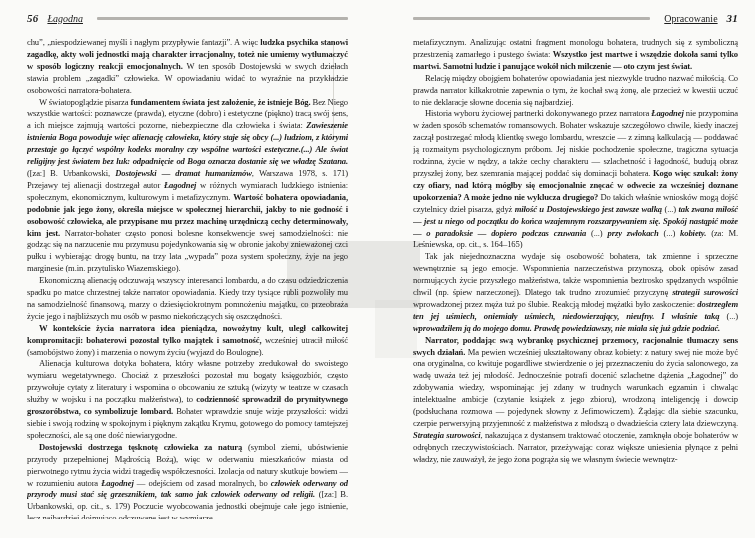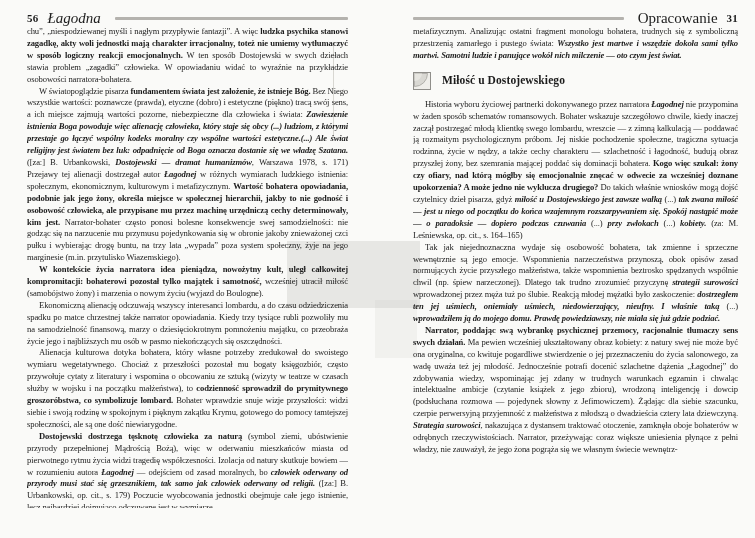--- a/index.html
+++ b/index.html
@@ -12,38 +12,38 @@
   body{
     width:755px;height:538px;position:relative;overflow:hidden;
     background:var(--page-bg);
     font-family:"Liberation Serif", serif;
     color:var(--text);
   }
   .page{position:absolute;top:10px;}
   .page-left{left:27px;width:321px;}
   .page-right{left:413px;width:325px;}
   .pg-header{display:flex;align-items:center;height:16px;}
-  .pg-num{font-weight:bold;font-size:11px;letter-spacing:.2px;}
-  .pg-title{font-style:italic;font-size:15px;}
+  .pg-num{font-weight:bold;font-size:11px;letter-spacing:.2px;font-style:italic;}
+  .pg-title{font-style:italic;font-size:10px;text-decoration:underline;}
   .page-left .pg-title{margin-left:9px;}
   .page-right .pg-title{margin-right:9px;font-style:normal;text-align:right;}
   .hdr-rule{flex:1;height:3px;background:var(--rule);border-radius:1px;}
   .page-left .hdr-rule{margin-left:14px;}
   .page-right .hdr-rule{margin-right:14px;}
   .pg-body{
-    height:482px;overflow:hidden;
+    margin-top:11px;height:482px;overflow:hidden;
     font-size:8.6px;line-height:11.9px;letter-spacing:-0.12px;
     text-align:justify;
   }
   .para{margin:0;}
   .para.indent{text-indent:12px;}
   .r-n{}
   .r-b{font-weight:bold;}
   .r-i{font-style:italic;font-weight:bold;}
-  .r-bi{font-weight:bold;font-style:italic;}
+  .r-bi{font-weight:bold;}
   .section-head{
     display:flex;align-items:center;gap:11px;
     margin:10px 0 9px 0;
   }
   .section-title{font-weight:bold;font-size:11.5px;letter-spacing:.1px;}
   .section-icon{flex:0 0 auto;display:block;}
   .artifact{position:absolute;pointer-events:none;}
   .artifact-1{left:287px;top:241px;width:133px;height:67px;background:var(--artifact);opacity:.38;}
   .artifact-2{left:375px;top:300px;width:42px;height:58px;background:var(--artifact);opacity:.18;}
   .edge-line{position:absolute;left:333px;top:42px;width:1px;height:95px;background:#d8d7d2;}
@@ -57,44 +57,37 @@
 
 <div class="page page-left">
   <div class="pg-header">
     <span class="pg-num">56</span>
     <span class="pg-title">Łagodna</span>
     <span class="hdr-rule"></span>
   </div>
   <div class="pg-body">
       <p class="para"><span class="r-n">chu”, „niespodziewanej myśli i nagłym przypływie fantazji”. A więc </span><span class="r-b">ludzka psychika stanowi zagadkę, akty woli jednostki mają charakter irracjonalny, toteż nie umiemy wytłumaczyć w sposób logiczny reakcji emocjonalnych.</span><span class="r-n"> W ten sposób Dostojewski w swych dziełach stawia problem „zagadki” człowieka. W opowiadaniu widać to wyraźnie na przykładzie osobowości narratora-bohatera.</span></p>
       <p class="para indent"><span class="r-n">W światopoglądzie pisarza </span><span class="r-b">fundamentem świata jest założenie, że istnieje Bóg.</span><span class="r-n"> Bez Niego wszystkie wartości: poznawcze (prawda), etyczne (dobro) i estetyczne (piękno) tracą swój sens, a ich miejsce zajmują wartości pozorne, niebezpieczne dla człowieka i świata: </span><span class="r-i">Zawieszenie istnienia Boga powoduje więc alienację człowieka, który staje się obcy (...) ludziom, z którymi przestaje go łączyć wspólny kodeks moralny czy wspólne wartości estetyczne.(...) Ale świat religijny jest światem bez luk: odpadnięcie od Boga oznacza dostanie się we władzę Szatana.</span><span class="r-n"> ([za:] B. Urbankowski, </span><span class="r-i">Dostojewski — dramat humanizmów</span><span class="r-n">, Warszawa 1978, s. 171) Przejawy tej alienacji dostrzegał autor </span><span class="r-i">Łagodnej</span><span class="r-n"> w różnych wymiarach ludzkiego istnienia: społecznym, ekonomicznym, kulturowym i metafizycznym. </span><span class="r-b">Wartość bohatera opowiadania, podobnie jak jego żony, określa miejsce w społecznej hierarchii, jakby to nie godność i osobowość człowieka, ale przypisane mu przez machinę urzędniczą cechy determinowały, kim jest.</span><span class="r-n"> Narrator-bohater często ponosi bolesne konsekwencje swej samodzielności: nie godząc się na narzucenie mu przymusu pojedynkowania się w obronie jakoby znieważonej czci pułku i wybierając drogę buntu, na trzy lata „wypada” poza system społeczny, żyje na jego marginesie (m.in. przytulisko Wiazemskiego).</span></p>
+      <p class="para indent"><span class="r-n">Ekonomiczną alienację odczuwają wszyscy interesanci lombardu, a do czasu odziedziczenia spadku po matce chrzestnej także narrator opowiadania. Kiedy trzy tysiące rubli pozwoliły mu na samodzielność finansową, marzy o dziesięciokrotnym pomnożeniu majątku, co przeobraża życie jego i najbliższych mu osób w pasmo niekończących się oszczędności.</span></p>
       <p class="para indent"><span class="r-b">W kontekście życia narratora idea pieniądza, nowożytny kult, uległ całkowitej kompromitacji: bohaterowi pozostał tylko majątek i samotność,</span><span class="r-n"> wcześniej utracił miłość (samobójstwo żony) i marzenia o nowym życiu (wyjazd do Boulogne).</span></p>
-      <p class="para indent"><span class="r-n">Ekonomiczną alienację odczuwają wszyscy interesanci lombardu, a do czasu odziedziczenia spadku po matce chrzestnej także narrator opowiadania. Kiedy trzy tysiące rubli pozwoliły mu na samodzielność finansową, marzy o dziesięciokrotnym pomnożeniu majątku, co przeobraża życie jego i najbliższych mu osób w pasmo niekończących się oszczędności.</span></p>
       <p class="para indent"><span class="r-n">Alienacja kulturowa dotyka bohatera, który własne potrzeby zredukował do swoistego wymiaru wegetatywnego. Chociaż z przeszłości pozostał mu bogaty księgozbiór, często przywołuje cytaty z literatury i wspomina o obcowaniu ze sztuką (wizyty w teatrze w czasach służby w wojsku i na początku małżeństwa), to </span><span class="r-b">codzienność sprowadził do prymitywnego groszoróbstwa, co symbolizuje lombard.</span><span class="r-n"> Bohater wprawdzie snuje wizje przyszłości: widzi siebie i swoją rodzinę w spokojnym i pięknym zakątku Krymu, gotowego do pomocy tamtejszej społeczności, ale są one dość niewiarygodne.</span></p>
       <p class="para indent"><span class="r-b">Dostojewski dostrzega tęsknotę człowieka za naturą</span><span class="r-n"> (symbol ziemi, ubóstwienie przyrody przepełnionej Mądrością Bożą), więc w oderwaniu mieszkańców miasta od pierwotnego rytmu życia widzi tragedię współczesności. Izolacja od natury skutkuje bowiem — w rozumieniu autora </span><span class="r-i">Łagodnej</span><span class="r-n"> — odejściem od zasad moralnych, bo </span><span class="r-i">człowiek oderwany od przyrody musi stać się grzesznikiem, tak samo jak człowiek oderwany od religii.</span><span class="r-n"> ([za:] B. Urbankowski, op. cit., s. 179) Poczucie wyobcowania jednostki obejmuje całe jego istnienie, lecz najbardziej dojmująco odczuwane jest w wymiarze</span></p>
     </div>
 </div>
 
 <div class="page page-right">
   <div class="pg-header">
     <span class="hdr-rule"></span>
     <span class="pg-title">Opracowanie</span>
     <span class="pg-num">31</span>
   </div>
   <div class="pg-body">
     <div>
         <p class="para"><span class="r-n">metafizycznym. Analizując ostatni fragment monologu bohatera, trudnych się z symboliczną przestrzenią zamarłego i pustego świata: </span><span class="r-bi">Wszystko jest martwe i wszędzie dokoła sami tylko martwi. Samotni ludzie i panujące wokół nich milczenie — oto czym jest świat.</span></p>
       </div>
-    <div class="section-head">
-      <svg class="section-icon" width="18" height="18" viewBox="0 0 18 18">
-        <rect x="0.5" y="0.5" width="17" height="17" fill="#efeeea" stroke="#8f8e8a" stroke-width="1"></rect>
-        <path d="M1.5 1.5 L14.5 1.5 A13 13 0 0 1 1.5 14.5 Z" fill="#d9d8d3" stroke="#a6a5a0" stroke-width="0.8"></path>
-        <path d="M1.5 1.5 L9 1.5 A7.5 7.5 0 0 1 1.5 9 Z" fill="#e6e5e0"></path>
-      </svg>
-      <span class="section-title">Miłość u Dostojewskiego</span>
-    </div>
     <div>
+        <p class="para indent"><span class="r-n">Relację między obojgiem bohaterów opowiadania jest niezwykle trudno nazwać miłością. Co prawda narrator kilkakrotnie zapewnia o tym, że kochał swą żonę, ale przecież w kwestii uczuć to nie deklaracje słowne docenia się najbardziej.</span></p>
         <p class="para indent"><span class="r-n">Historia wyboru życiowej partnerki dokonywanego przez narratora </span><span class="r-i">Łagodnej</span><span class="r-n"> nie przypomina w żaden sposób schematów romansowych. Bohater wskazuje szczegółowo chwile, kiedy inaczej zaczął postrzegać młodą klientkę swego lombardu, wreszcie — z zimną kalkulacją — poddawać ją rozmaitym psychologicznym próbom. Jej niskie pochodzenie społeczne, tragiczna sytuacja rodzinna, życie w nędzy, a także cechy charakteru — szlachetność i łagodność, budują obraz przyszłej żony, bez szemrania mającej poddać się dominacji bohatera. </span><span class="r-b">Kogo więc szukał: żony czy ofiary, nad którą mógłby się emocjonalnie znęcać w odwecie za wcześniej doznane upokorzenia? A może jedno nie wyklucza drugiego?</span><span class="r-n"> Do takich właśnie wniosków mogą dojść czytelnicy dzieł pisarza, gdyż </span><span class="r-i">miłość u Dostojewskiego jest zawsze walką</span><span class="r-n"> (...) </span><span class="r-i">tak zwana miłość — jest u niego od początku do końca wzajemnym rozszarpywaniem się. Spokój nastąpić może — o paradoksie — dopiero podczas czuwania</span><span class="r-n"> (...) </span><span class="r-i">przy zwłokach</span><span class="r-n"> (...) </span><span class="r-i">kobiety.</span><span class="r-n"> (za: M. Leśniewska, op. cit., s. 164–165)</span></p>
         <p class="para indent"><span class="r-n">Tak jak niejednoznaczna wydaje się osobowość bohatera, tak zmienne i sprzeczne wewnętrznie są jego emocje. Wspomnienia narzeczeństwa przynoszą, obok opisów zasad normujących życie przyszłego małżeństwa, także wspomnienia beztrosko spędzanych wspólnie chwil (np. śpiew narzeczonej). Dlatego tak trudno zrozumieć przyczynę </span><span class="r-i">strategii surowości</span><span class="r-n"> wprowadzonej przez męża tuż po ślubie. Reakcją młodej mężatki było zaskoczenie: </span><span class="r-i">dostrzegłem ten jej uśmiech, oniemiały uśmiech, niedowierzający, nieufny. I właśnie taką</span><span class="r-n"> (...) </span><span class="r-i">wprowadziłem ją do mojego domu. Prawdę powiedziawszy, nie miała się już gdzie podziać.</span></p>
         <p class="para indent"><span class="r-b">Narrator, poddając swą wybrankę psychicznej przemocy, racjonalnie tłumaczy sens swych działań.</span><span class="r-n"> Ma pewien wcześniej ukształtowany obraz kobiety: z natury swej nie może być ona oryginalna, co kwituje pogardliwe stwierdzenie o jej przeznaczeniu do życia salonowego, za wadę uważa też jej młodość. Jednocześnie potrafi docenić szlachetne dążenia „Łagodnej” do zdobywania wiedzy, wspominając jej zdany w trudnych warunkach egzamin i chwaląc intelektualne ambicje (czytanie książek z jego zbioru), wrodzoną inteligencję i dowcip (podsłuchana rozmowa — pojedynek słowny z Jefimowiczem). Żądając dla siebie szacunku, czerpie perwersyjną przyjemność z małżeństwa z młodszą o dwadzieścia cztery lata dziewczyną. </span><span class="r-i">Strategia surowości</span><span class="r-n">, nakazująca z dystansem traktować otoczenie, zamknęła oboje bohaterów w odrębnych rzeczywistościach. Narrator, przeżywając coraz większe uniesienia płynące z pełni władzy, nie zauważył, że jego żona pogrąża się we własnym świecie wewnętrz-</span></p>
       </div>
   </div>
 </div>
 
 </body></html>

